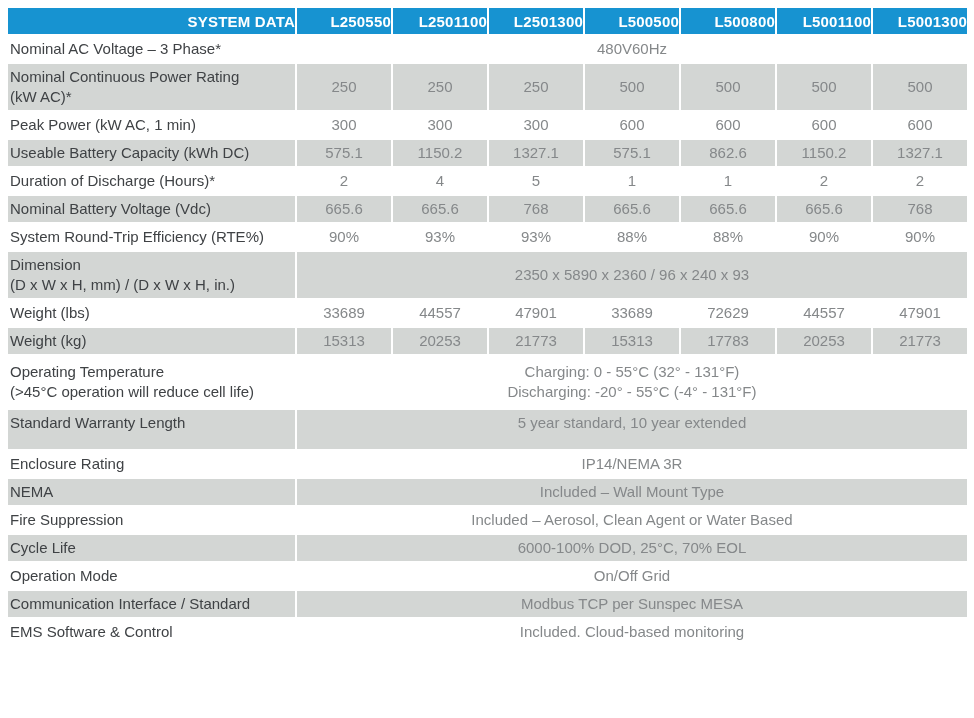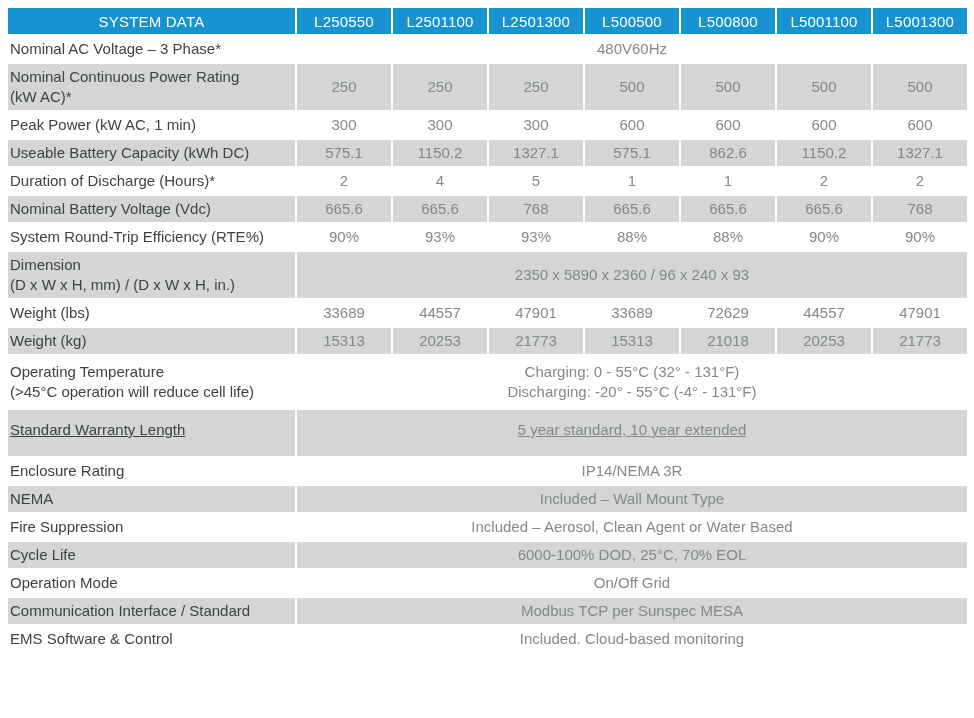--- a/index.html
+++ b/index.html
@@ -22,23 +22,23 @@
     border-collapse:separate;
     border-spacing:2px;
     table-layout:fixed;
   }
   col.label-col{width:287px;}
   col.data-col{width:94px;}
   thead th{
     background:var(--header-bg);
     color:var(--header-text);
     font-size:15px;
-    font-weight:normal;
+    font-weight:bold;
     height:26px;
-    text-align:center;
+    text-align:right;
     padding:0;
     letter-spacing:0.2px;
   }
   tbody td{
     font-size:15px;
     line-height:20px;
     padding:3px 4px;
     vertical-align:middle;
     background:transparent;
   }
@@ -53,21 +53,21 @@
     margin-left:48px;
   }
   tbody td.cell{
     color:var(--value-text);
     text-align:center;
     white-space:pre-line;
   }
   
   tbody tr:nth-child(11) td{padding-top:6px;padding-bottom:6px;}
   
-  tbody tr:nth-child(12) td{padding-top:10px;padding-bottom:16px;text-decoration:underline;}
+  tbody tr:nth-child(12) td{padding-top:3px;padding-bottom:16px;}
 </style>
 </head>
 <body>
 
 <div class="page">
   <table class="spec">
     <colgroup>
       <col class="label-col">
       <col class="data-col">
         <col class="data-col">
@@ -169,21 +169,21 @@
           <td class="cell">72629</td>
           <td class="cell">44557</td>
           <td class="cell">47901</td>
         </tr>
         <tr>
           <td class="row-label">Weight (kg)</td>
           <td class="cell">15313</td>
           <td class="cell">20253</td>
           <td class="cell">21773</td>
           <td class="cell">15313</td>
-          <td class="cell">21018</td>
+          <td class="cell">17783</td>
           <td class="cell">20253</td>
           <td class="cell">21773</td>
         </tr>
         <tr>
           <td class="row-label">Operating Temperature
 (&gt;45°C operation will reduce cell life)</td>
           <td class="cell" colspan="7">Charging: 0 - 55°C  (32° - 131°F)
 Discharging: -20° - 55°C  (-4° - 131°F)</td>
         </tr>
         <tr>

